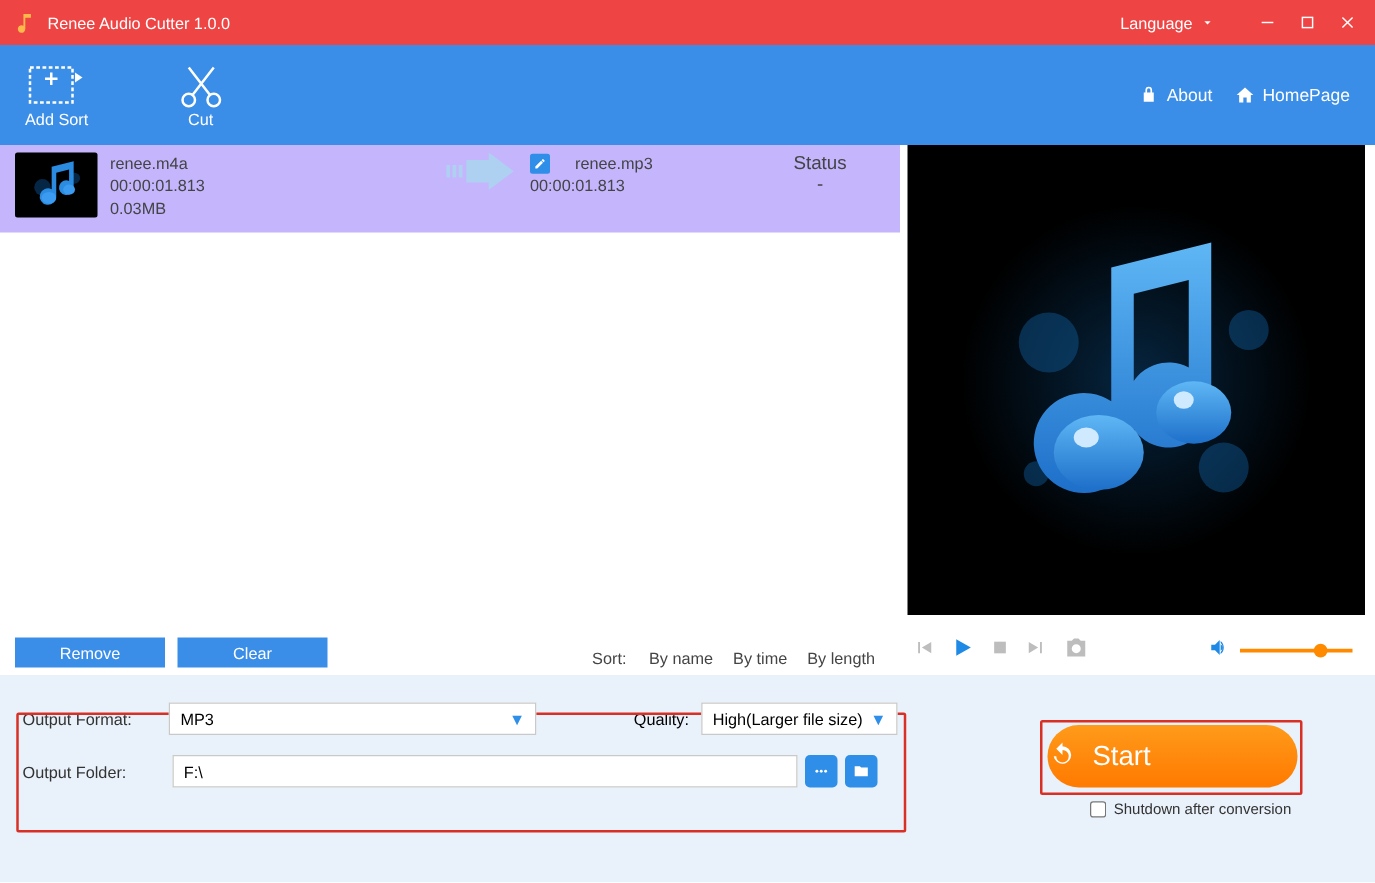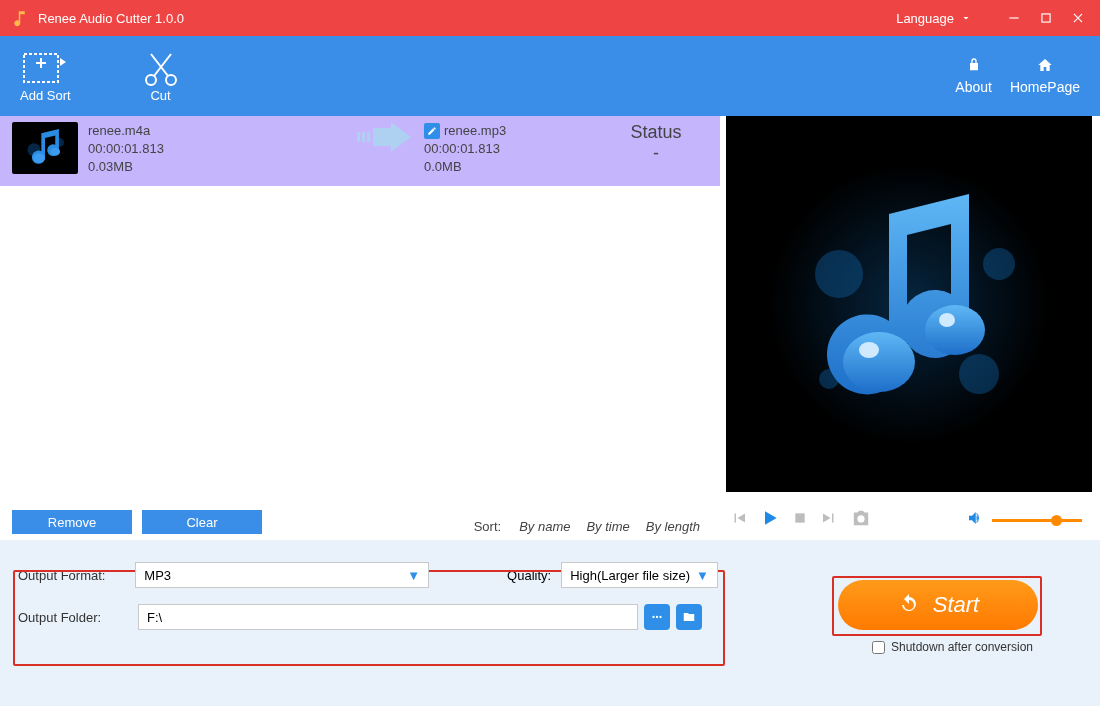--- a/index.html
+++ b/index.html
@@ -10,40 +10,40 @@
 .titlebar .app-icon { width: 18px; height: 18px; margin-right: 8px; }
 .titlebar .title { flex: 1; }
 .titlebar .lang { display: flex; align-items: center; gap: 6px; margin-right: 20px; cursor: pointer; }
 .titlebar .winbtn { width: 20px; height: 20px; margin-left: 12px; cursor: pointer; display: flex; align-items: center; justify-content: center; }
 
 
 .toolbar { height: 80px; background: #3b8ee8; display: flex; align-items: center; padding: 0 20px; color: #fff; }
 .toolbar .tbtn { display: flex; flex-direction: column; align-items: center; margin-right: 70px; cursor: pointer; font-size: 13px; }
 .toolbar .tbtn svg, .toolbar .tbtn .ticon { height: 38px; }
 .toolbar .spacer { flex: 1; }
-.toolbar .rlink { display: flex; align-items: center; gap: 6px; margin-left: 18px; cursor: pointer; font-size: 14px; flex-direction: column; }
+.toolbar .rlink { display: flex; align-items: center; gap: 6px; margin-left: 18px; cursor: pointer; font-size: 14px; }
 
 
 .main { display: flex; height: 424px; }
 .left { width: 720px; display: flex; flex-direction: column; border-right: 0; }
 .filelist { flex: 1; background: #fff; overflow: auto; }
 
 .row { height: 70px; background: #c4b5fd; display: flex; align-items: flex-start; padding: 6px 12px; }
 .thumb { width: 66px; height: 52px; background: #000; border-radius: 2px; display: flex; align-items: center; justify-content: center; margin-right: 10px; }
 .src { width: 256px; font-size: 13px; color: #444; line-height: 1.4; }
 .arrow { width: 80px; display: flex; align-items: center; justify-content: center; }
 .dst { width: 180px; font-size: 13px; color: #444; line-height: 1.4; }
-.dst .dname { display: flex; align-items: center; gap: 4px; }
+.dst .dname { display: flex; align-items: center; gap: 20px; }
 .editbadge { width: 16px; height: 16px; background: #2f8ee8; border-radius: 2px; display: inline-flex; align-items: center; justify-content: center; }
-.status { flex: 1; text-align: center; font-size: 18px; color: #444; }
+.status { flex: 1; text-align: center; font-size: 15px; color: #444; }
 
 .listfooter { height: 40px; display: flex; align-items: flex-end; padding: 6px 12px; font-size: 13px; color: #444; }
 .bluebtn { background: #3b8ee8; color: #fff; border: none; width: 120px; height: 24px; font-size: 13px; cursor: pointer; margin-right: 10px; }
 .listfooter .sortlabel { margin-left: auto; margin-right: 10px; }
-.sortopt { margin: 0 8px; cursor: pointer; font-style: italic; }
+.sortopt { margin: 0 8px; cursor: pointer; }
 
 
 .right { flex: 1; background: #fff; display: flex; flex-direction: column; padding-right: 8px; }
 .preview { flex: 1; background: #000; margin: 0 0 8px 6px; position: relative; display: flex; align-items: center; justify-content: center; }
 .controls { height: 40px; display: flex; align-items: center; gap: 12px; padding: 0 10px; }
 .ctrlbtn { color: #bdbdbd; cursor: pointer; }
 .ctrlbtn.play { color: #1f8ae6; }
 .vol { display: flex; align-items: center; gap: 8px; margin-left: auto; }
 .volslider { width: 90px; height: 3px; background: #ff8a00; position: relative; }
 .volslider::after { content: ""; position: absolute; right: 20px; top: -4px; width: 11px; height: 11px; border-radius: 50%; background: #ff8a00; }
@@ -59,21 +59,21 @@
 .slabel { width: 120px; font-size: 13px; color: #333; }
 .combo { height: 26px; background: #fff; border: 1px solid #c9c9c9; display: flex; align-items: center; padding: 0 8px; font-size: 13px; position: relative; cursor: pointer; }
 .combo .caret { margin-left: auto; color: #2f8ee8; }
 .combo.format { width: 300px; }
 .combo.quality { width: 160px; }
 .qlabel { margin-left: 78px; margin-right: 10px; font-size: 13px; }
 .folderinput { height: 26px; width: 500px; background: #fff; border: 1px solid #c9c9c9; font-size: 13px; padding: 0 8px; }
 .iconbtn { width: 26px; height: 26px; background: #2f8ee8; border-radius: 4px; margin-left: 6px; display: flex; align-items: center; justify-content: center; cursor: pointer; }
 
 .startarea { position: absolute; right: 62px; top: 40px; display: flex; flex-direction: column; align-items: center; }
-.startbtn { width: 200px; height: 50px; background: linear-gradient(#ff9a1a, #ff7a00); border: none; border-radius: 25px; color: #fff; font-size: 22px; display: flex; align-items: center; justify-content: center; gap: 12px; cursor: pointer; font-style: italic; }
+.startbtn { width: 200px; height: 50px; background: linear-gradient(#ff9a1a, #ff7a00); border: none; border-radius: 25px; color: #fff; font-size: 22px; display: flex; align-items: center; gap: 12px; cursor: pointer; }
 .shutdown { display: flex; align-items: center; gap: 6px; font-size: 12px; color: #333; margin-top: 10px; margin-left: 29px; }
 .shutdown input { width: 13px; height: 13px; }
 </style>
 </head>
 <body>
 
 <div class="titlebar">
   <svg class="app-icon" viewBox="0 0 24 24">
       <path fill="#ffb84a" d="M9 3v12.55A4 4 0 1011 19V7h6V3H9z"></path>
     </svg>
@@ -163,21 +163,20 @@
         <div class="dst">
           <div class="dname">
             <span class="editbadge">
                 <svg width="10" height="10" viewBox="0 0 24 24">
                   <path fill="#fff" d="M3 17.25V21h3.75l11-11-3.75-3.75-11 11zM20.7 7.05a1 1 0 000-1.4l-2.35-2.35a1 1 0 00-1.4 0L15 5.25 18.75 9l1.95-1.95z"></path>
                 </svg>
               </span>
             <span>renee.mp3</span>
           </div>
           <div>00:00:01.813</div>
-          <div>0.0MB</div>
         </div>
         <div class="status">
           <div>Status</div>
           <div>-</div>
         </div>
       </div>
     </div>
     <div class="listfooter">
       <button class="bluebtn">Remove</button>
       <button class="bluebtn">Clear</button>

